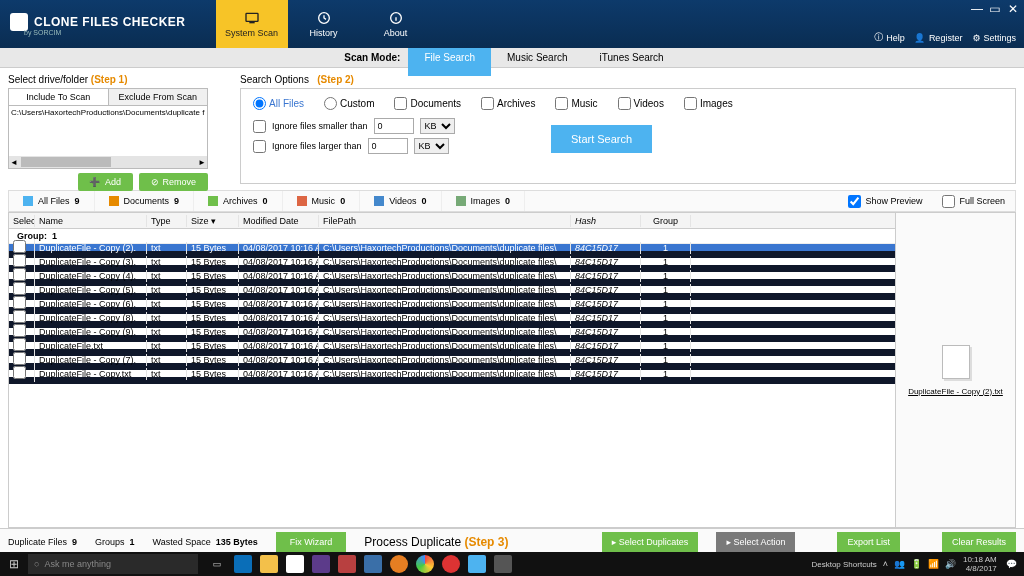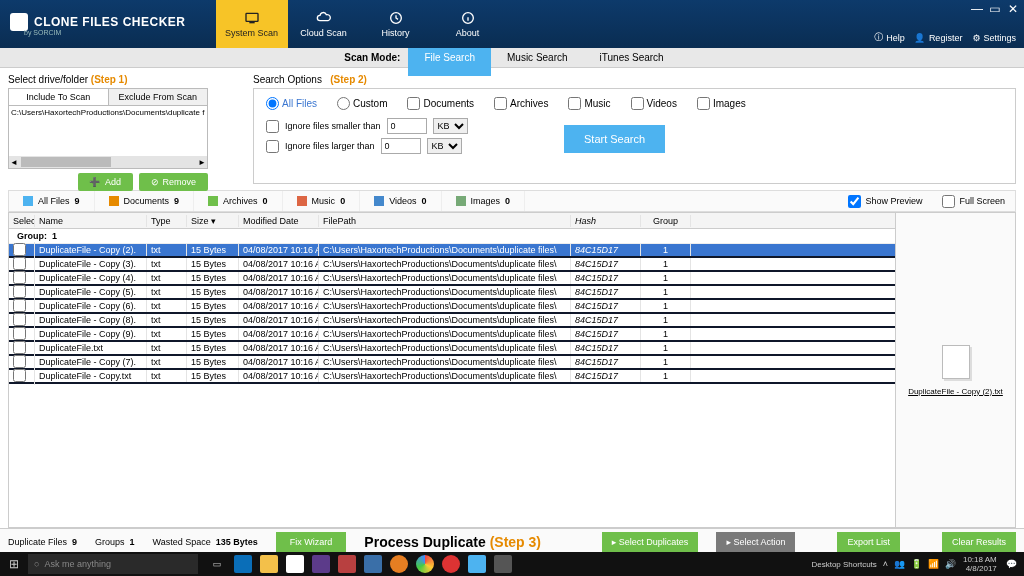--- a/index.html
+++ b/index.html
@@ -17,21 +17,21 @@
 .winbtns { position: absolute; right: 4px; top: 2px; display: flex; gap: 4px; }
 .winbtns span { width: 14px; text-align: center; cursor: pointer; font-size: 12px;}
 .toplinks { position: absolute; right: 8px; bottom: 4px; display: flex; gap: 10px; font-size: 9px; }
 .toplinks span { display:flex; align-items:center; gap:3px; cursor:pointer;}
 
 .modebar { height: 20px; background: #e8e8e8; display: flex; align-items: center; justify-content: center; font-size: 10px; gap: 0; border-bottom:1px solid #ccc;}
 .modebar .lbl { font-weight: bold; margin-right: 8px; }
 .modebar .mtab2 { padding: 13px 16px; cursor: pointer; }
 .modebar .mtab2.active { background: #4db3f0; color: #fff; }
 
-.panels { display: flex; padding: 6px 8px 0 8px; gap: 21px; height: 118px; }
+.panels { display: flex; padding: 6px 8px 0 8px; gap: 8px; height: 118px; }
 .panel-left { width: 200px; }
 .panel-right { flex: 1; margin-left: 24px; }
 .panel-title { font-size: 10px; margin-bottom: 3px; }
 .panel-title b { color: #e68a00; font-weight:bold;}
 .tabset { display: flex; border: 1px solid #bbb; border-bottom: none; font-size: 9px; }
 .tabset div { flex: 1; text-align: center; padding: 3px; border-right: 1px solid #bbb; background: #f0f0f0; cursor:pointer;}
 .tabset div:last-child { border-right: none; }
 .tabset div.active { background: #fff; }
 .drivebox { border: 1px solid #bbb; height: 64px; background: #fff; font-size: 8px; padding: 2px; position: relative; overflow:hidden;}
 .drivebox .path { white-space: nowrap; overflow: hidden; }
@@ -54,31 +54,31 @@
 .tabbar2 .sp { flex: 1; }
 .tabbar2 .chk { display:flex; align-items:center; gap:4px; padding:0 10px;}
 .ticon { width:10px; height:10px; display:inline-block;}
 
 .grid-wrap { display:flex; margin:0 8px; border:1px solid #ccc; height: 316px; }
 .grid { flex:1; font-size: 9px; overflow: hidden; }
 .ghead { display: flex; background: #f4f4f4; border-bottom: 1px solid #ccc; height: 16px; align-items:center;}
 .ghead div, .grow div { padding: 1px 4px; border-right: 1px solid #e4e4e4; overflow:hidden; white-space:nowrap;}
 .c-sel{width:26px;} .c-name{width:112px;} .c-type{width:40px;} .c-size{width:52px;} .c-date{width:80px;} .c-path{width:252px;} .c-hash{width:70px;font-style:italic;} .c-group{width:50px; text-align:center;}
 .grouprow { background: #fff; font-weight: bold; padding: 2px 8px; border-bottom:1px solid #eee;}
-.grow { display: flex; height: 14px; align-items: center; border-bottom:2px solid #0f172a;}
+.grow { display: flex; height: 14px; align-items: center; border-bottom:7px solid #0f172a;}
 .grow.sel { background: #3a76d0; color: #fff; }
 .grow input { margin: 0; }
 .preview { width: 120px; border-left: 1px solid #ccc; display:flex; flex-direction:column; align-items:center; justify-content:center; background:#fafafa;}
 .preview .doc { width: 28px; height: 34px; border: 1px solid #bbb; background:#fff; box-shadow: 2px 2px 0 #ddd; margin-bottom:8px;}
 .preview .pname { font-size: 8px; text-align: center; padding: 0 4px; text-decoration: underline;}
 
 .statusbar { height: 26px; border-top: 1px solid #ccc; display: flex; align-items: center; font-size: 9px; padding: 0 8px; gap: 18px; background:#fafafa;}
 .statusbar .sp { flex: 1; }
 .fixbtn { background: #6fbf4a; color: #fff; border: none; padding: 5px 14px; font-size: 9px; cursor:pointer;}
-.proc { font-weight: bold; font-size:14px;}
+.proc { font-weight: normal; font-size:12px;}
 .proc b { color: #e68a00; }
 .abtn { padding: 5px 10px; font-size: 9px; color: #fff; border: none; cursor:pointer;}
 .ag { background: #6fbf4a; margin-left: 24px; } .agr { background: #7a7a7a; }
 
 .taskbar { position: absolute; bottom: 0; left: 0; right: 0; height: 24px; background: #111; display: flex; align-items: center; color: #ccc; font-size: 9px;}
 .taskbar .start { width: 28px; text-align: center; font-size: 12px;}
 .taskbar .search { background: #2a2a2a; height: 20px; flex: 0 0 170px; display:flex; align-items:center; padding:0 6px; color:#888;}
 .taskbar .icons { display: flex; gap: 8px; margin-left: 10px; align-items: center;}
 .taskbar .icons span { width: 18px; height: 18px; display:flex; align-items:center; justify-content:center;}
 .taskbar .sp { flex: 1; }
@@ -100,26 +100,20 @@
   <div class="main-tabs">
     <div class="mtab active">
         <svg viewBox="0 0 24 24" fill="none" stroke="#222" stroke-width="2">
           <rect x="3" y="5" width="18" height="12" rx="1"></rect>
           <path d="M8 19h8"></path>
         </svg>
         <span>System Scan</span>
       </div>
     <div class="mtab">
         <svg viewBox="0 0 24 24" fill="none" stroke="#fff" stroke-width="2">
-          <path d="M6 16a4 4 0 010-8 5 5 0 019.6-1A4 4 0 1118 16H6z"></path>
-        </svg>
-        <span>Cloud Scan</span>
-      </div>
-    <div class="mtab">
-        <svg viewBox="0 0 24 24" fill="none" stroke="#fff" stroke-width="2">
           <circle cx="12" cy="12" r="8"></circle>
           <path d="M12 8v4l3 2"></path>
         </svg>
         <span>History</span>
       </div>
     <div class="mtab">
         <svg viewBox="0 0 24 24" fill="none" stroke="#fff" stroke-width="2">
           <circle cx="12" cy="12" r="8"></circle>
           <path d="M12 8v.01M12 11v5"></path>
         </svg>

